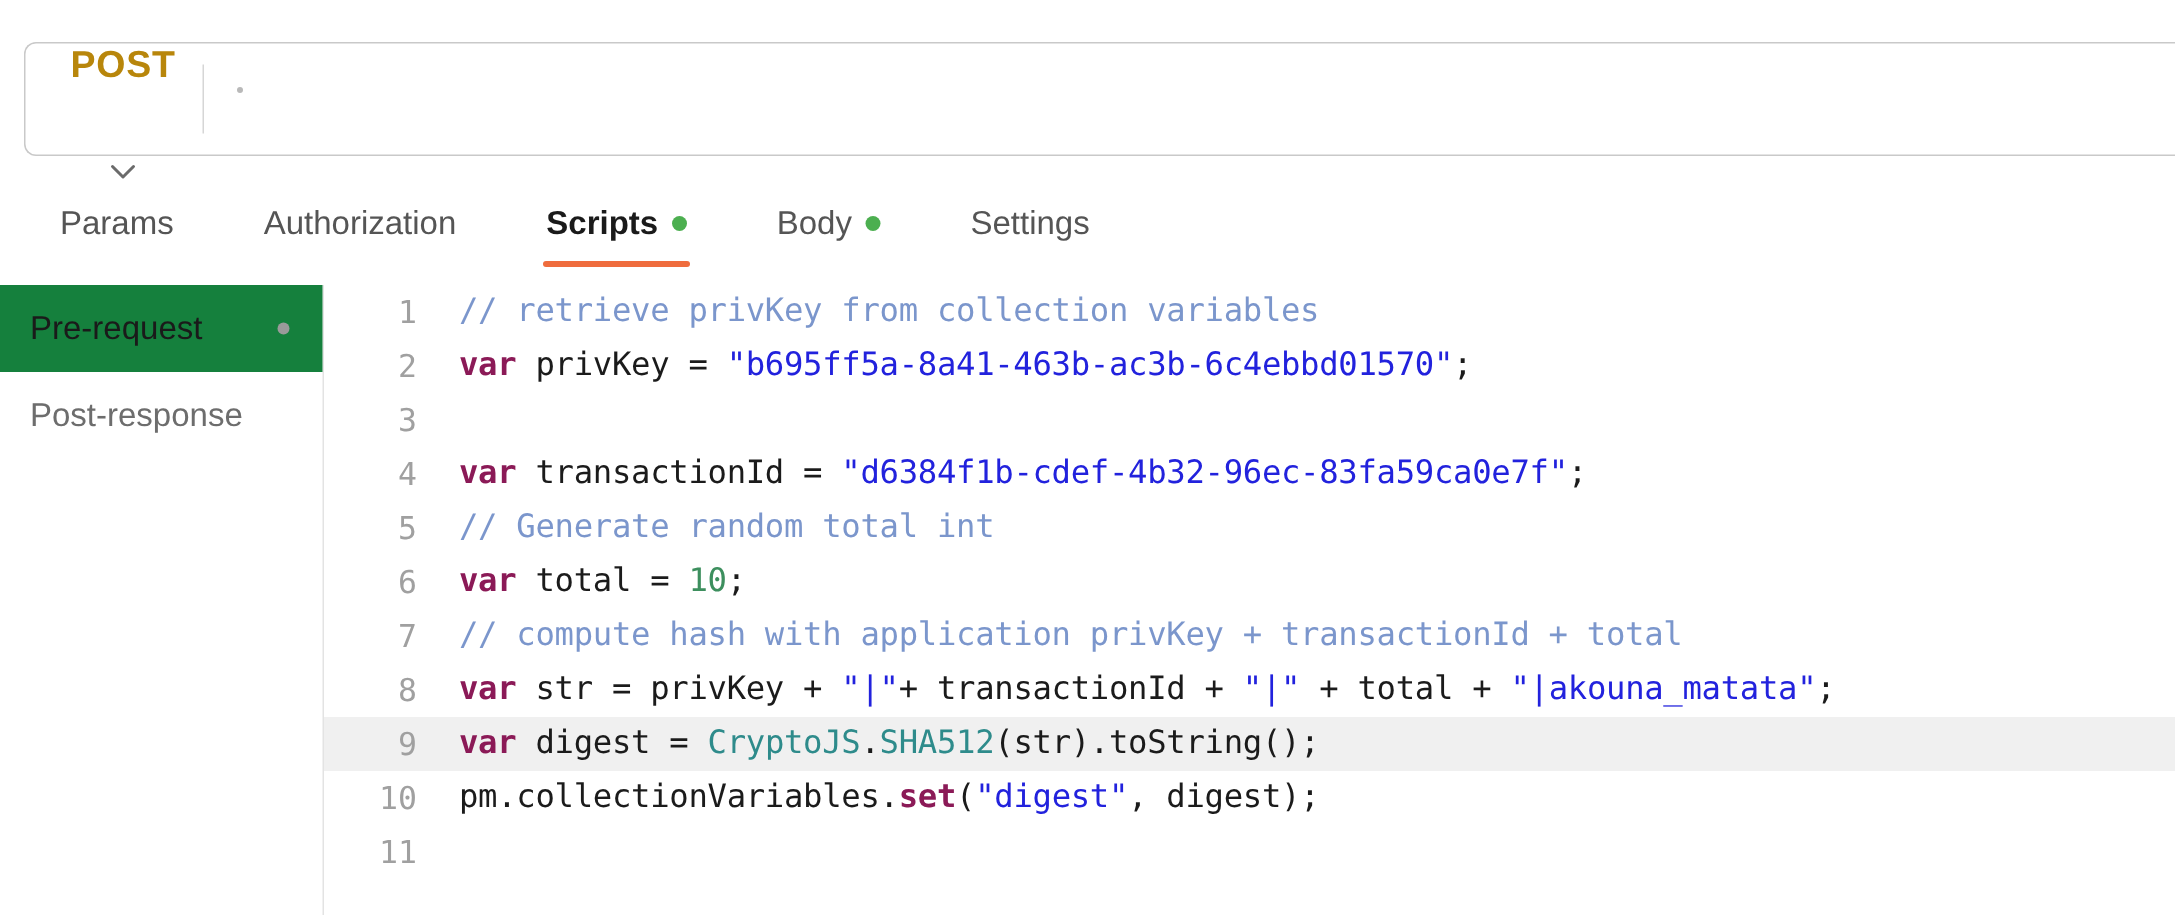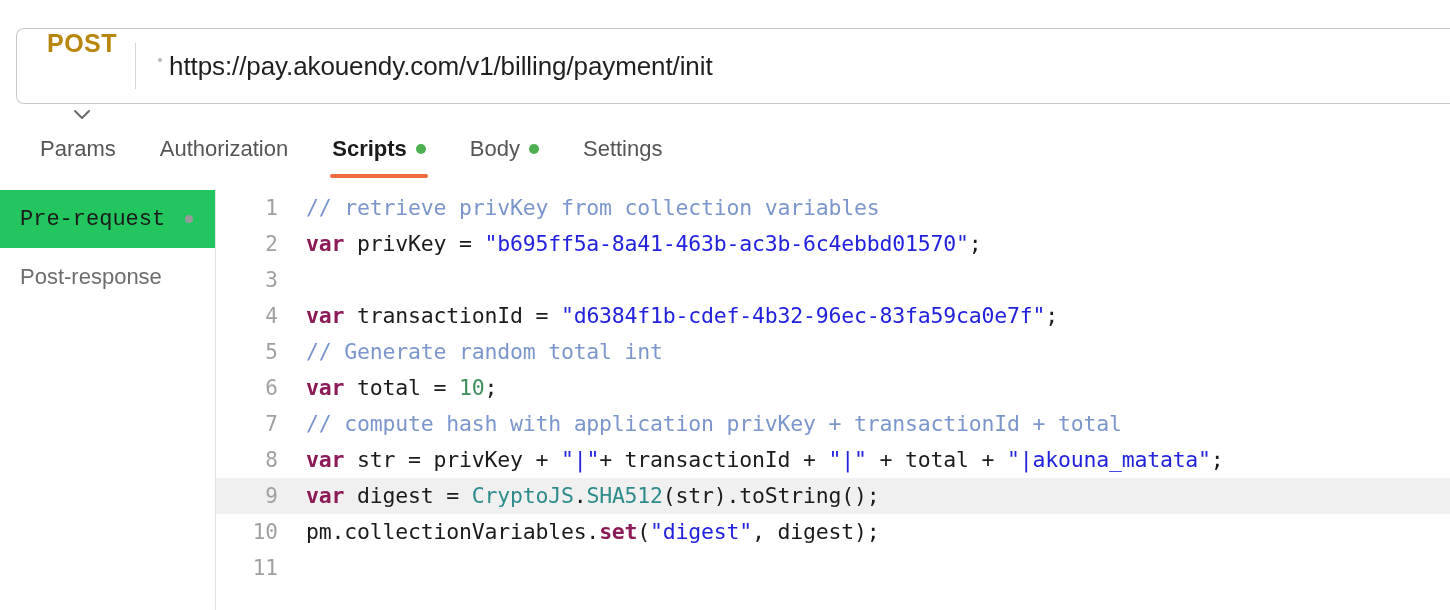--- a/index.html
+++ b/index.html
@@ -93,21 +93,21 @@
   
   .tabs {
     position: absolute;
     left: 0;
     top: 128px;
     width: 1450px;
     height: 58px;
     display: flex;
     align-items: flex-start;
     padding-left: 18px;
-    gap: 0;
+    gap: 16px;
   }
   .tab {
     position: relative;
     display: flex;
     align-items: center;
     gap: 9px;
     padding: 8px 22px 16px 22px;
     font-size: 22px;
     color: #555555;
     cursor: pointer;
@@ -155,23 +155,22 @@
     height: 58px;
     display: flex;
     align-items: center;
     justify-content: space-between;
     padding: 0 22px 0 20px;
     font-size: 22px;
     color: #6d6d6d;
     cursor: pointer;
   }
   .side-item.active {
-    background: #22c55e;
+    background: #15803d;
     color: #1a1a1a;
-    font-family: Liberation Mono, monospace;
   }
   .side-dot {
     width: 8px;
     height: 8px;
     border-radius: 50%;
     background: #9a9a9a;
     flex: none;
   }
 
   
@@ -227,21 +226,20 @@
         <svg class="chev" viewBox="0 0 24 24" fill="none" stroke="currentColor" stroke-width="2" stroke-linecap="round" stroke-linejoin="round">
           <polyline points="5 9 12 16 19 9"></polyline>
         </svg>
       </span>
     </div>
 
     <div class="vdivider"></div>
 
     <div class="url-wrap">
       <span class="url-dot"></span>
-      <span class="url-text" title="Enter URL or paste text">https://pay.akouendy.com/v1/billing/payment/init</span>
     </div>
 
   </div>
 
   <div class="tabs">
 
     <div class="tab">
       <span>Params</span>
     </div>
 

